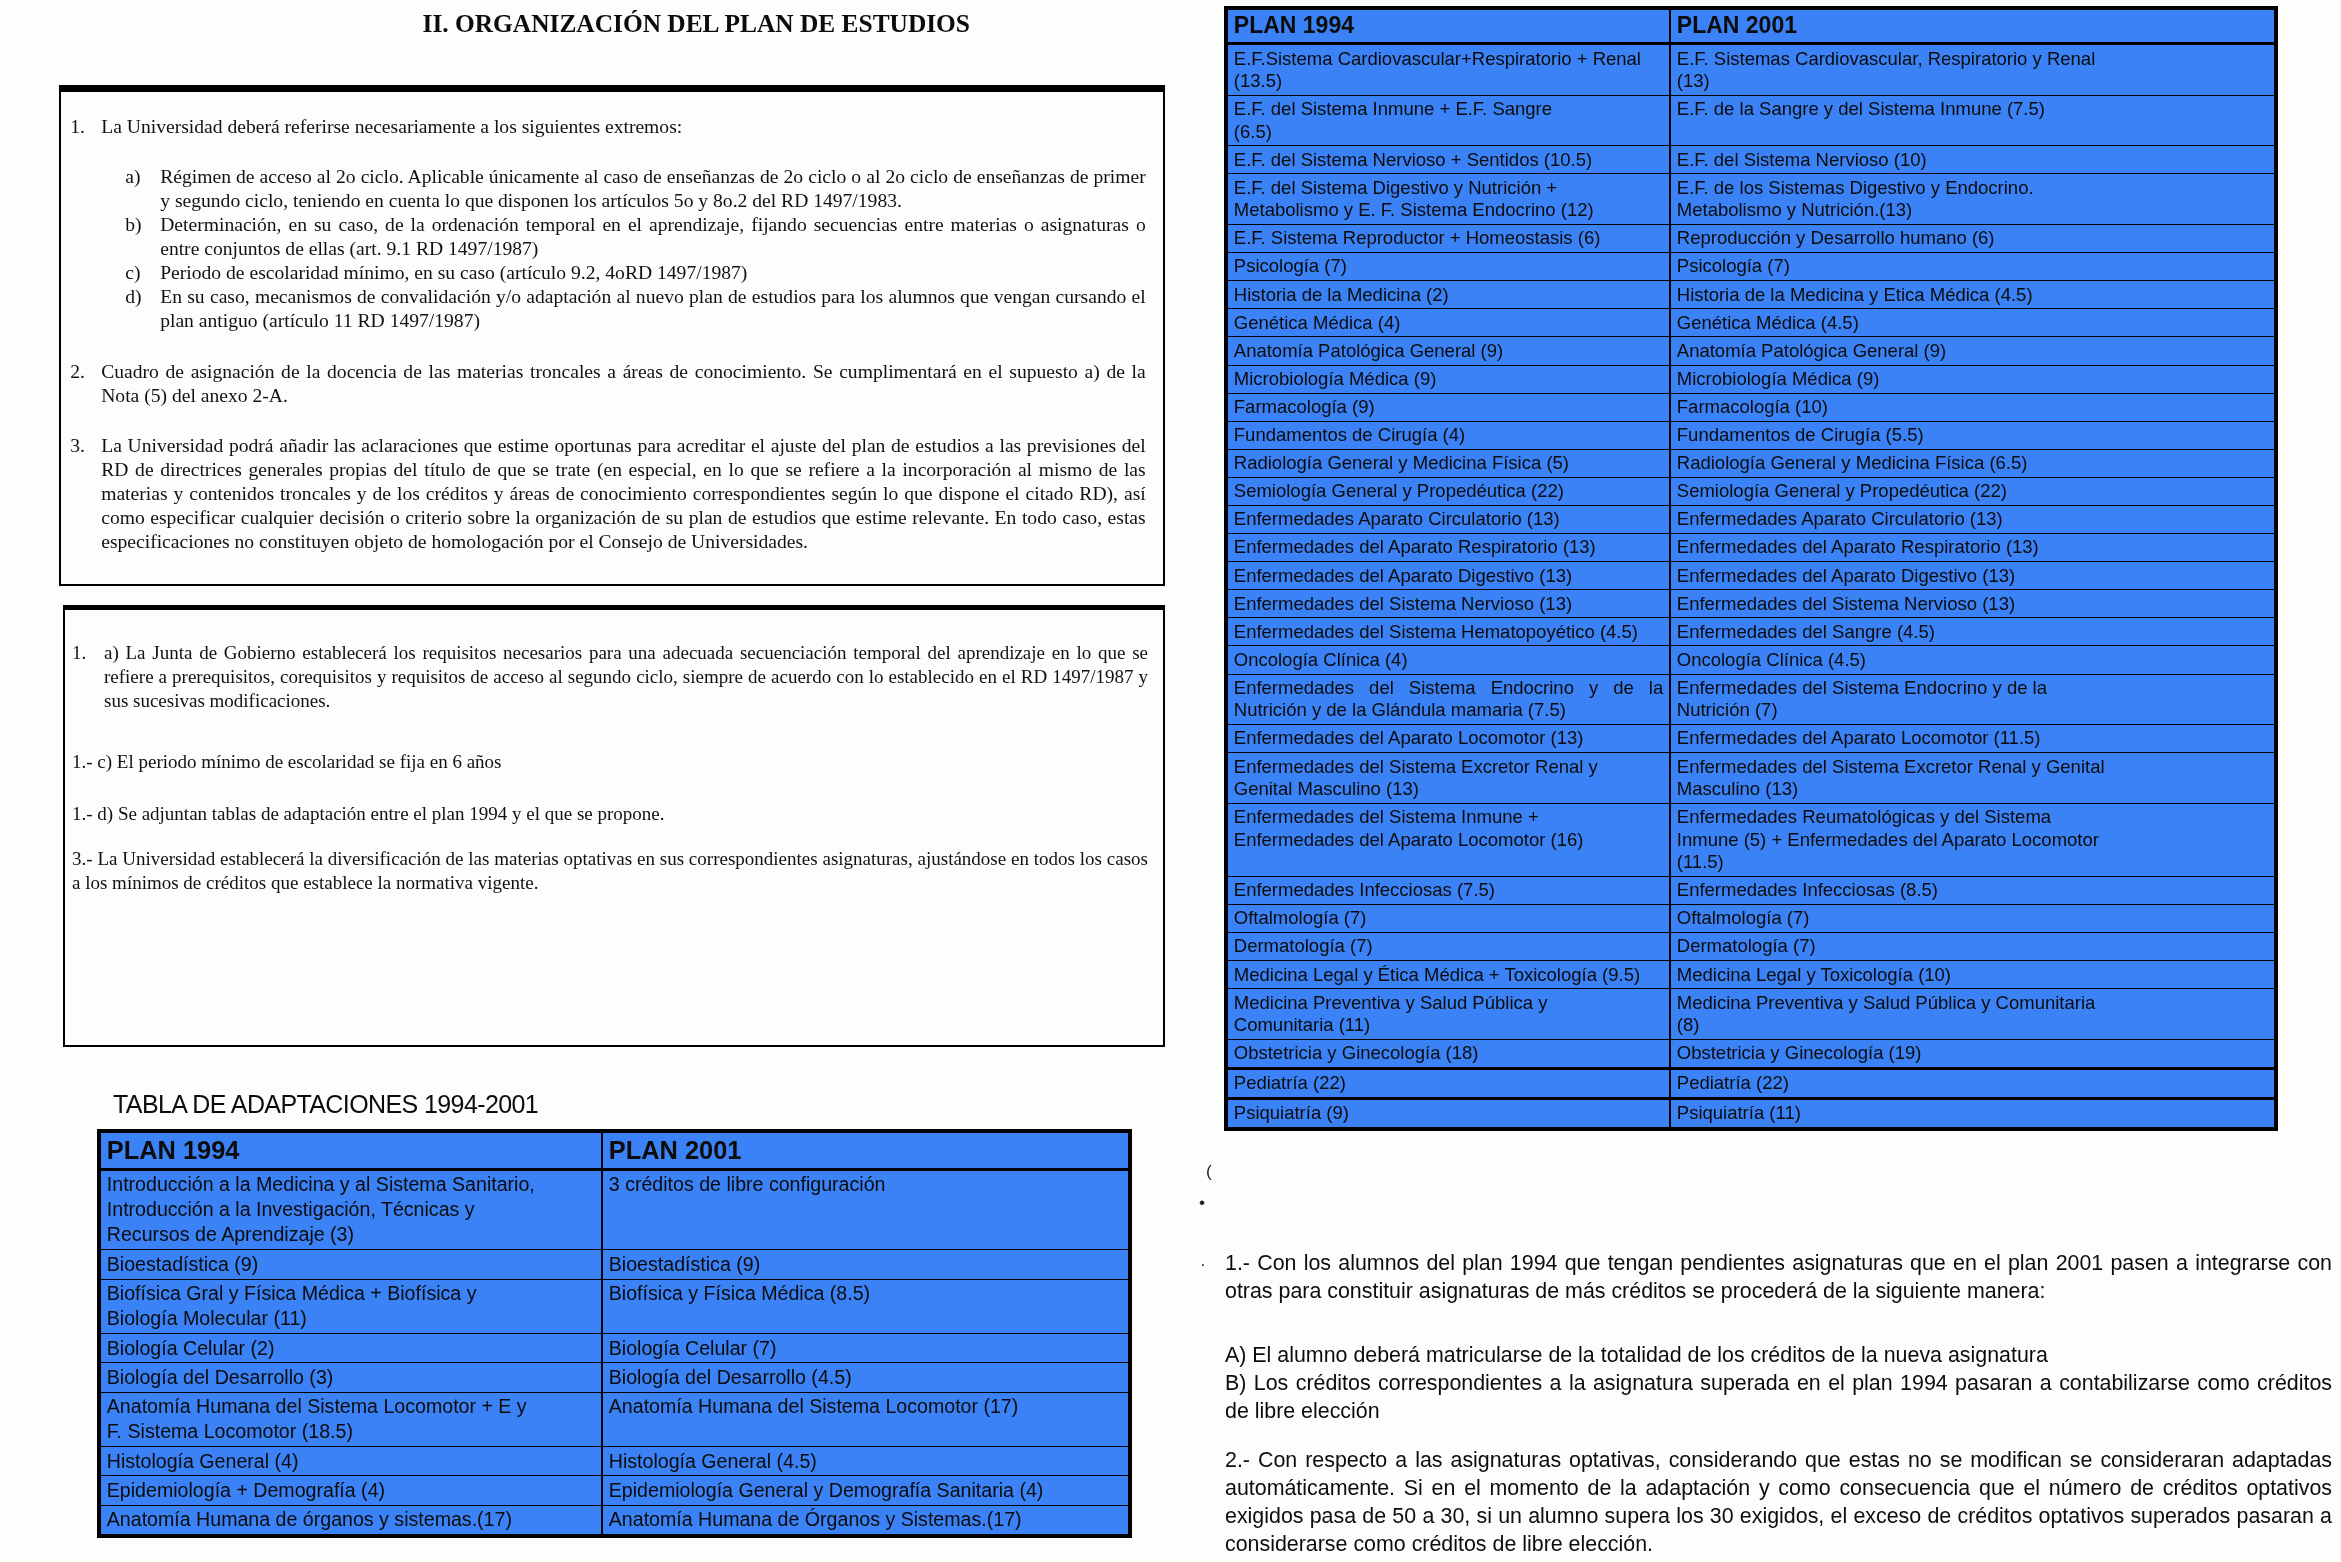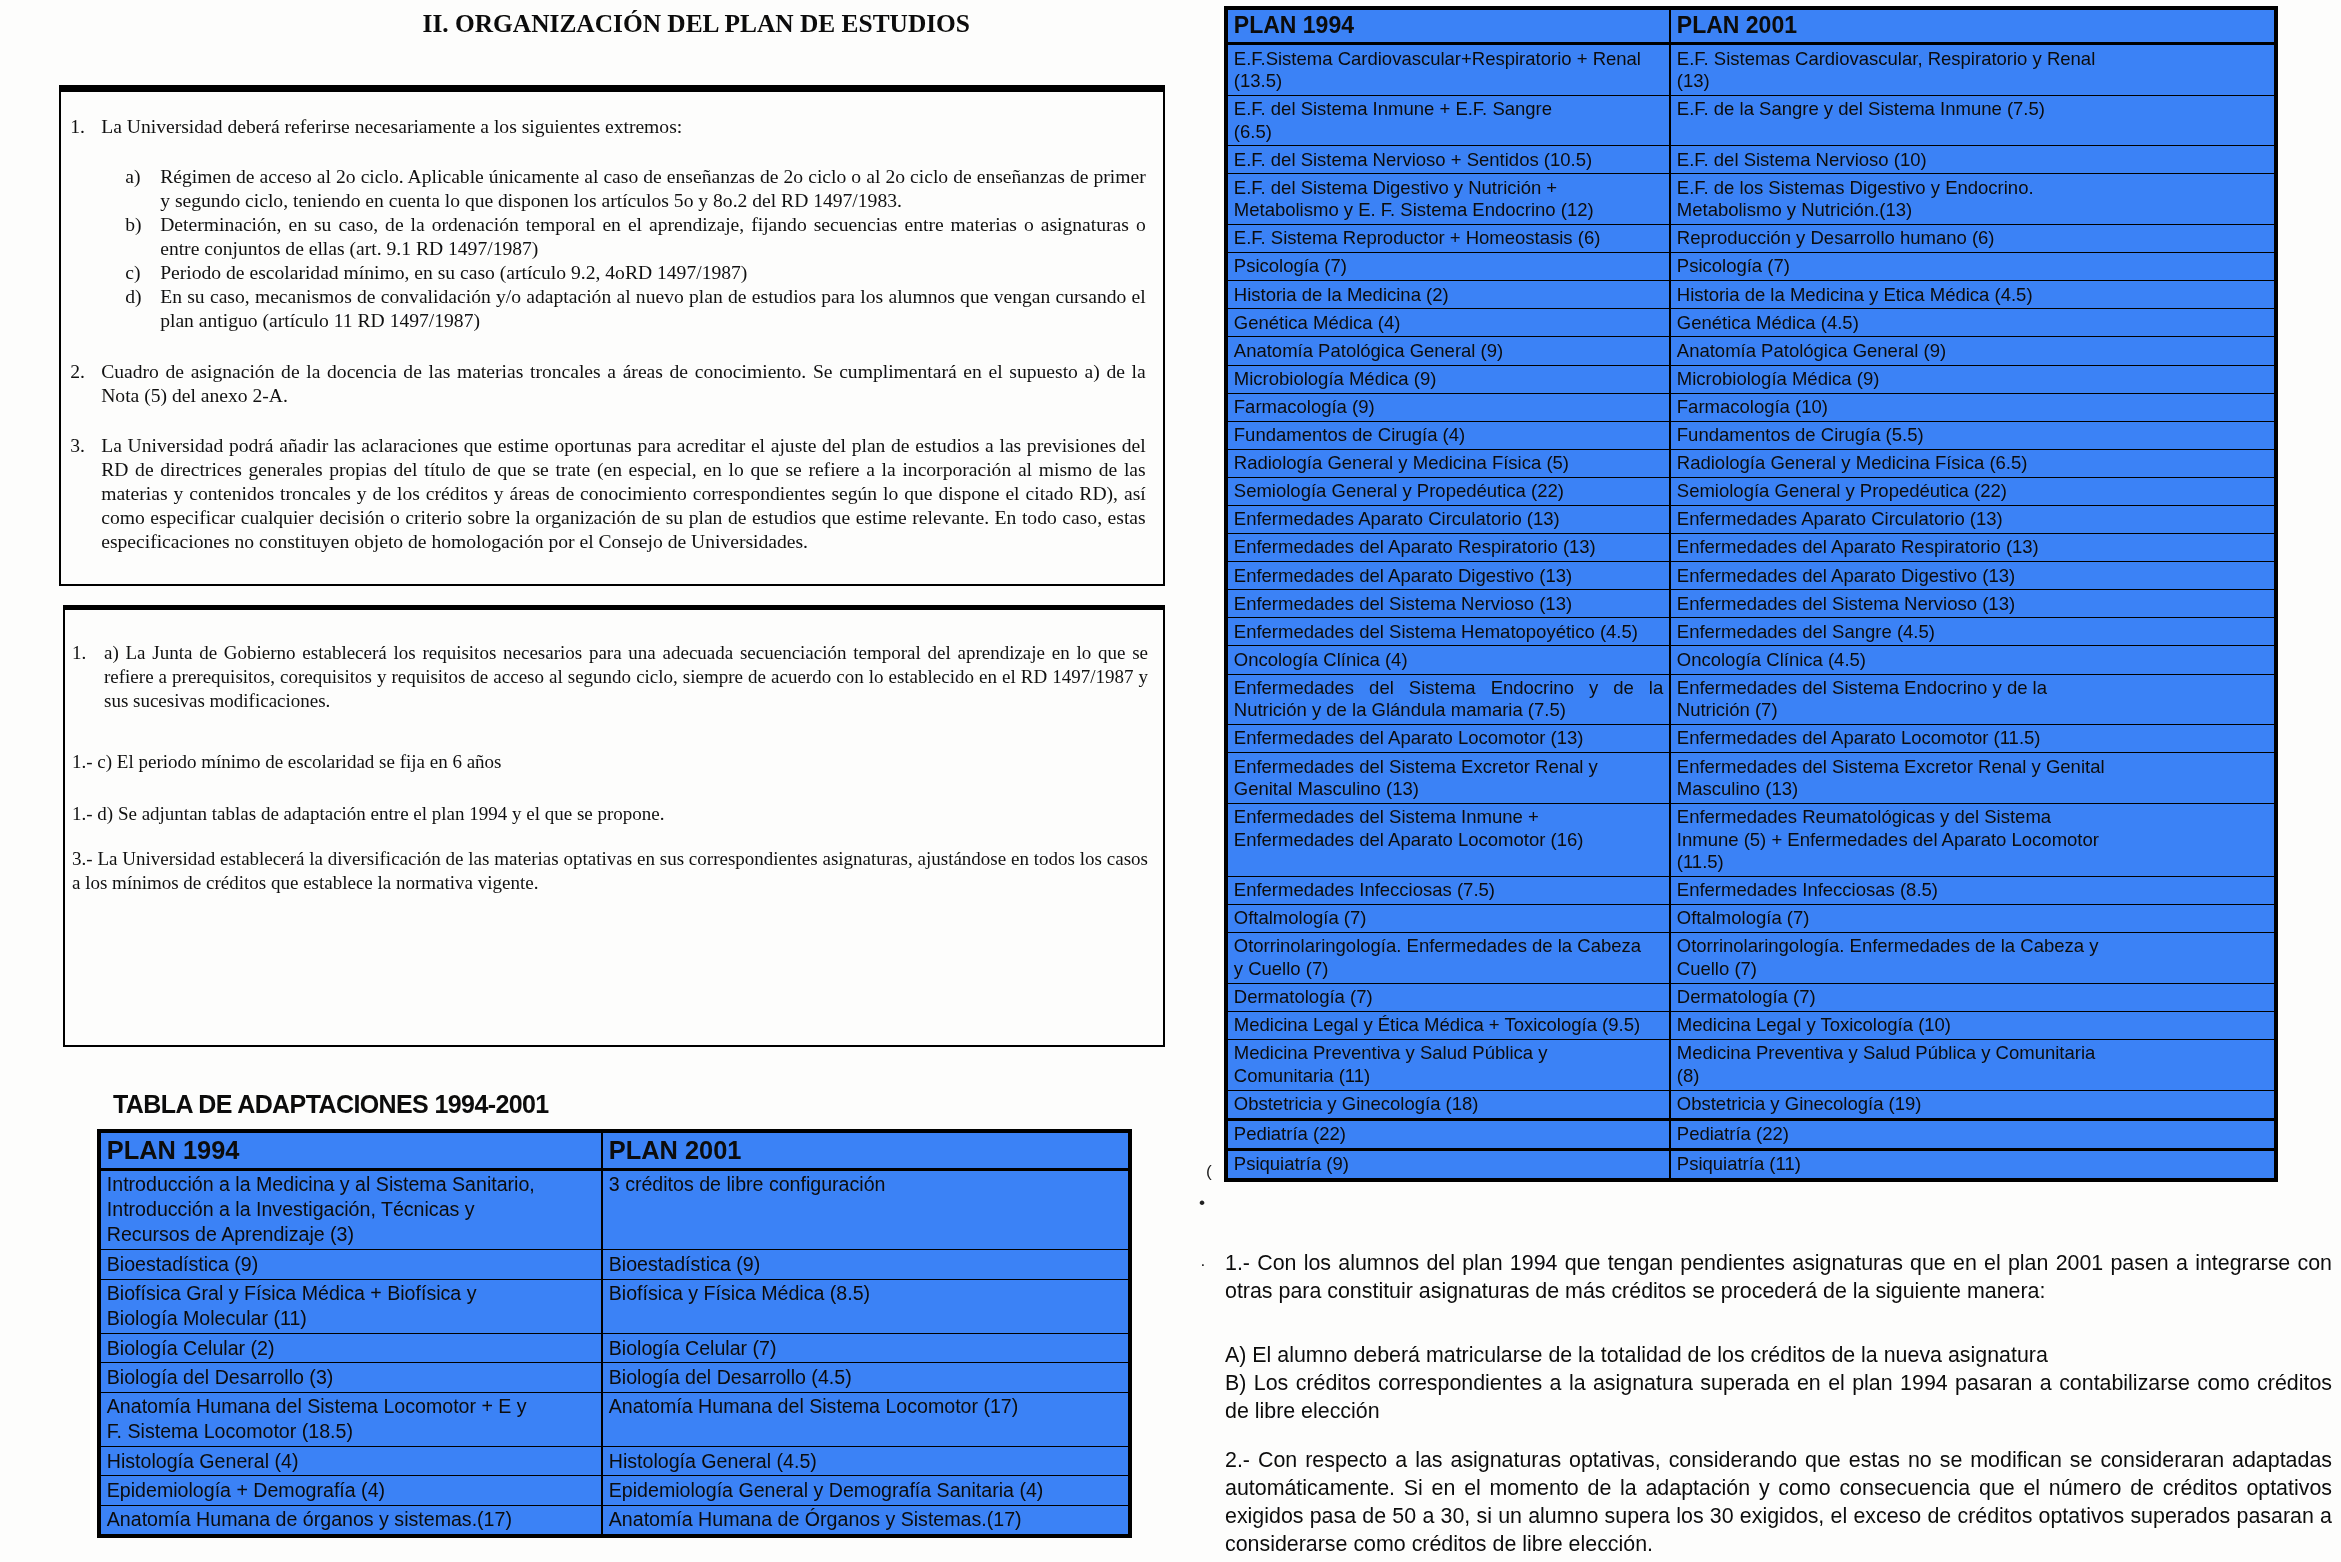--- a/index.html
+++ b/index.html
@@ -48,21 +48,21 @@
   .mt-item2{margin-top:26.5px;}
   .mt-item3{margin-top:26.5px;}
   #box2 .item .num{flex:0 0 32px;}
   #box2 p{margin:0;}
   #box2 p.g1{margin-top:37px;}
   #box2 p.g2{margin-top:28px;}
   #box2 p.g3{margin-top:21.4px;}
   
   #tabla-title{
     position:absolute;left:113px;top:1090px;
-    font-weight:bold;font-size:25px;letter-spacing:-0.6px;
+    font-weight:normal;font-size:25px;letter-spacing:-0.6px;
     font-family:"Liberation Sans",sans-serif;
   }
   table{border-collapse:collapse;table-layout:fixed;position:absolute;background:#3b82f6;}
   th,td{vertical-align:top;text-align:left;}
   td{white-space:pre-line;text-align:justify;}
   #left-table{
     left:97px;top:1129px;width:1031px;
     border:4px solid #000;
     font-size:19.6px;line-height:25px;
   }
@@ -327,26 +327,20 @@
       </tr>
       <tr>
         <td>Enfermedades Infecciosas (7.5)</td>
         <td>Enfermedades Infecciosas (8.5)</td>
       </tr>
       <tr>
         <td>Oftalmología (7)</td>
         <td>Oftalmología (7)</td>
       </tr>
       <tr>
-        <td>Otorrinolaringología. Enfermedades de la Cabeza
-y Cuello (7)</td>
-        <td>Otorrinolaringología. Enfermedades de la Cabeza y
-Cuello (7)</td>
-      </tr>
-      <tr>
         <td>Dermatología (7)</td>
         <td>Dermatología (7)</td>
       </tr>
       <tr>
         <td>Medicina Legal y Ética Médica + Toxicología (9.5)</td>
         <td>Medicina Legal y Toxicología (10)</td>
       </tr>
       <tr>
         <td>Medicina Preventiva y Salud Pública y
 Comunitaria (11)</td>

